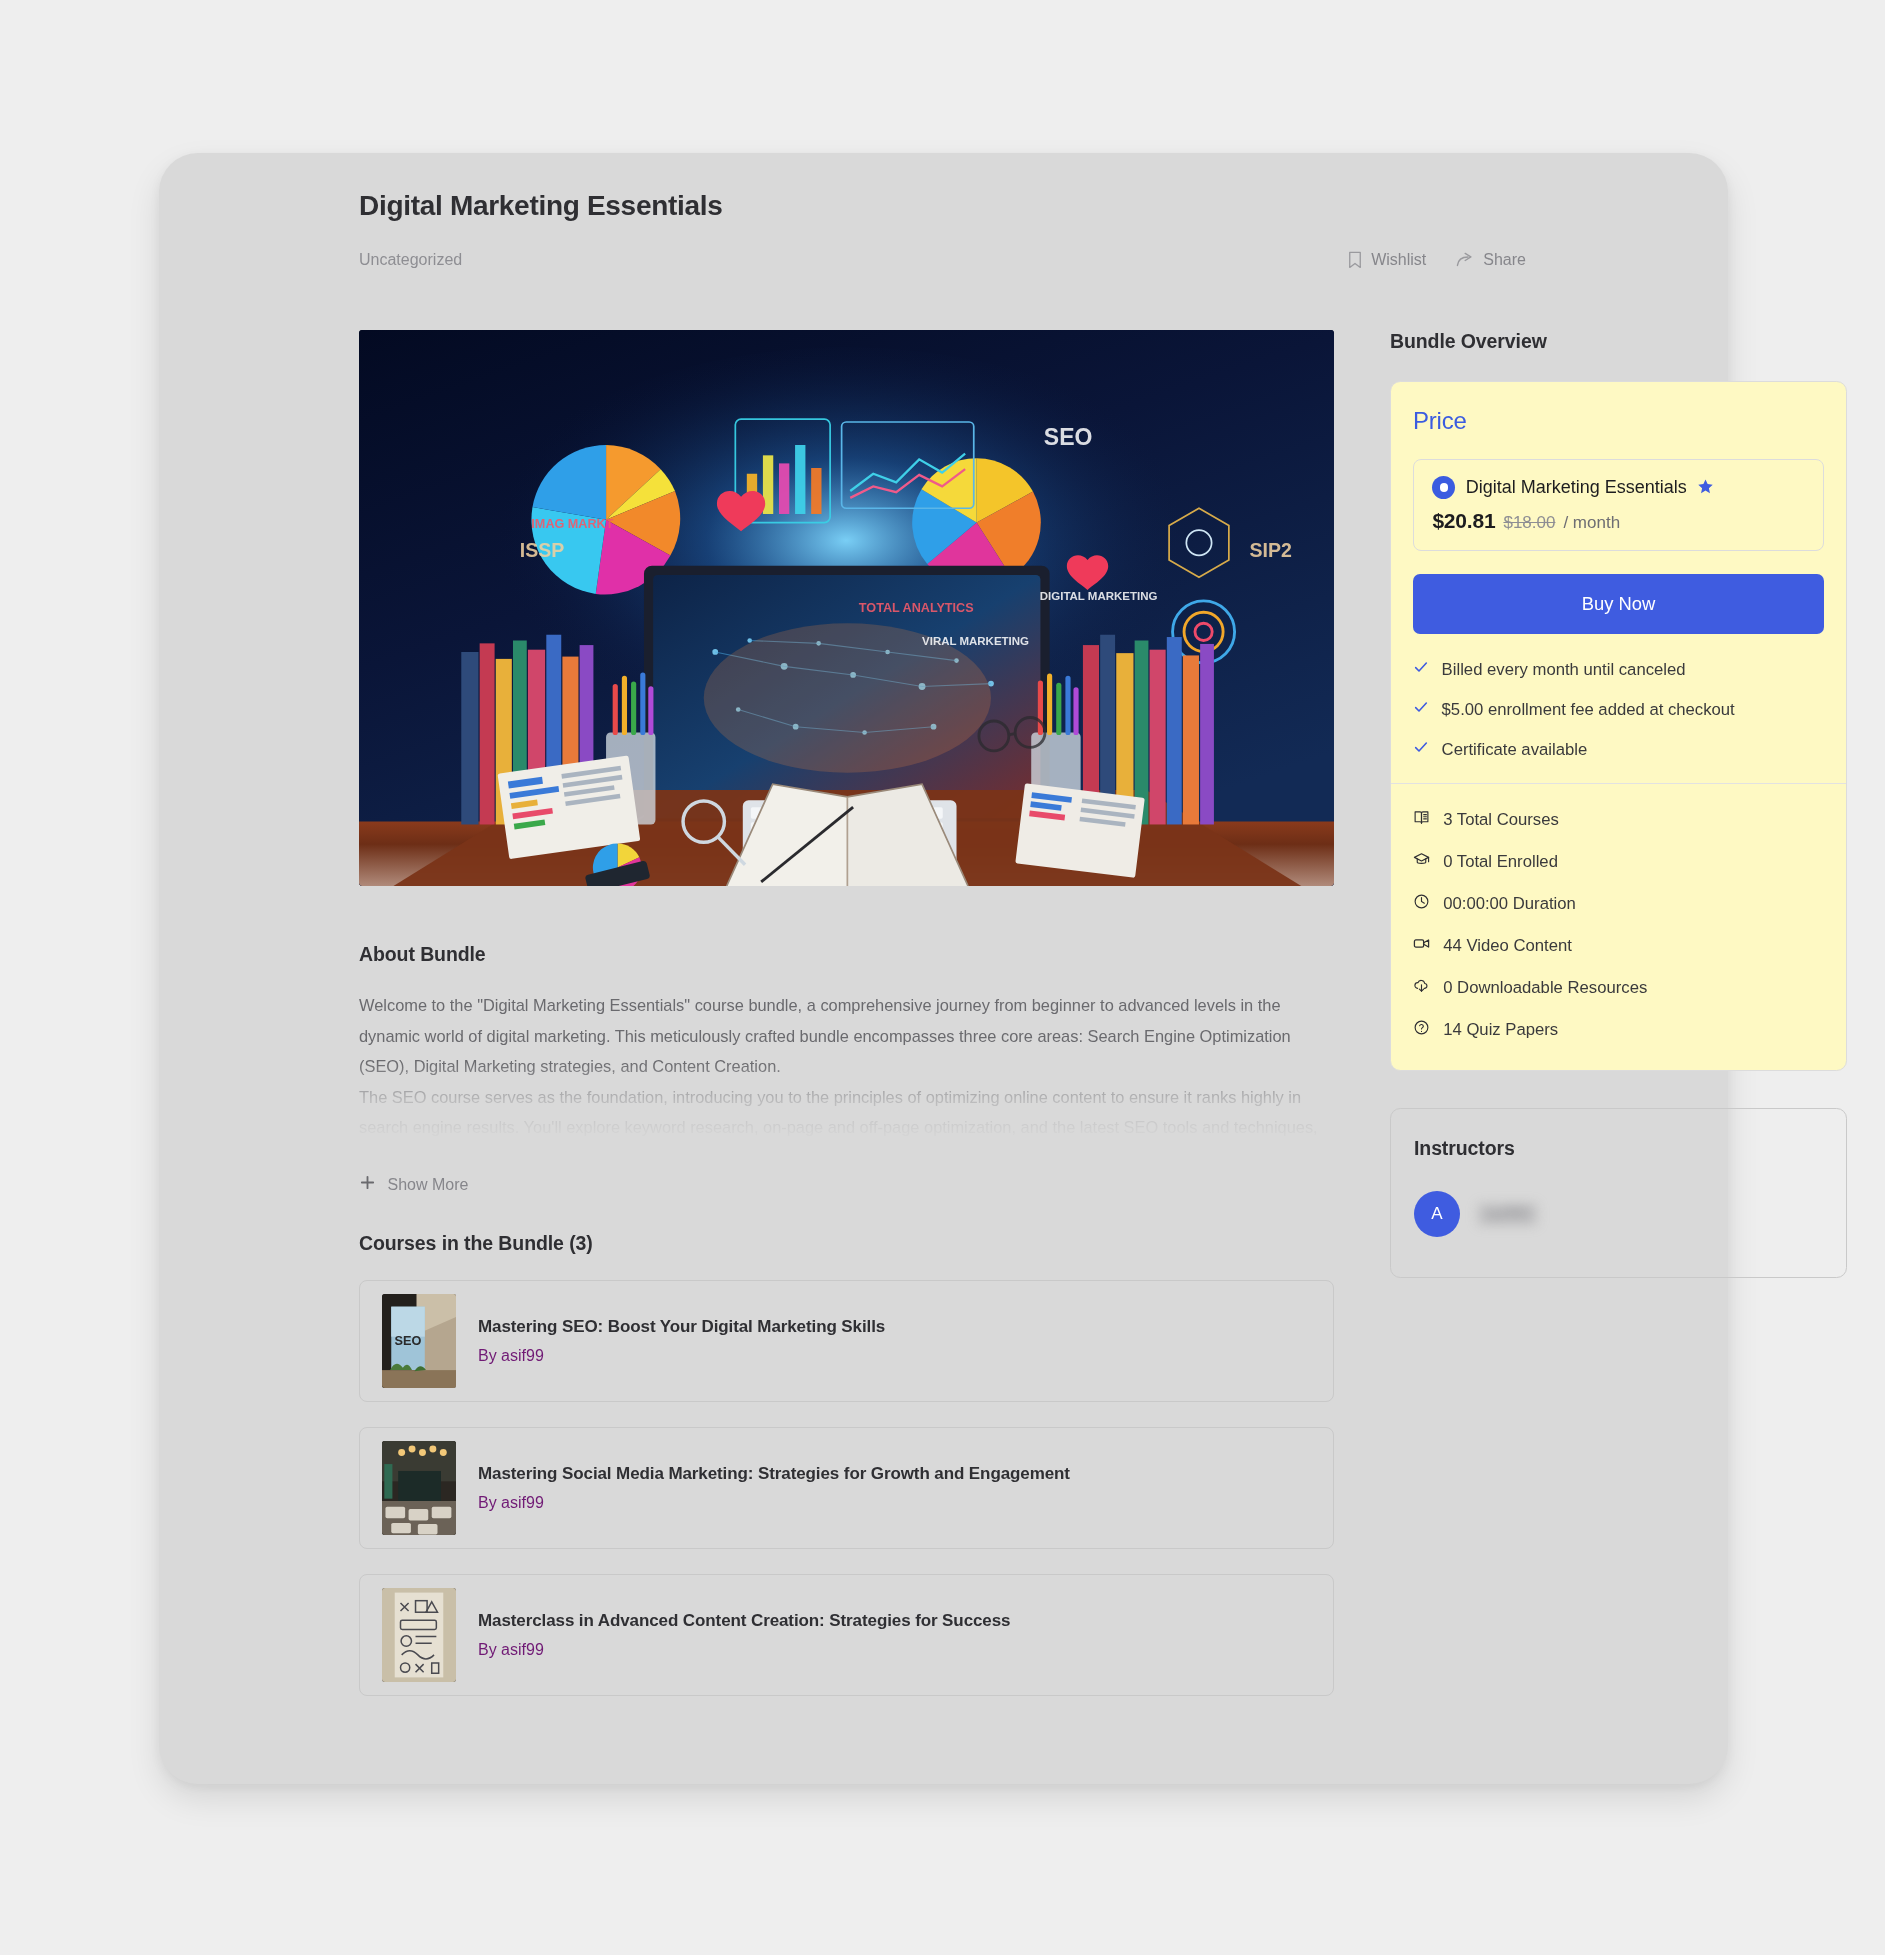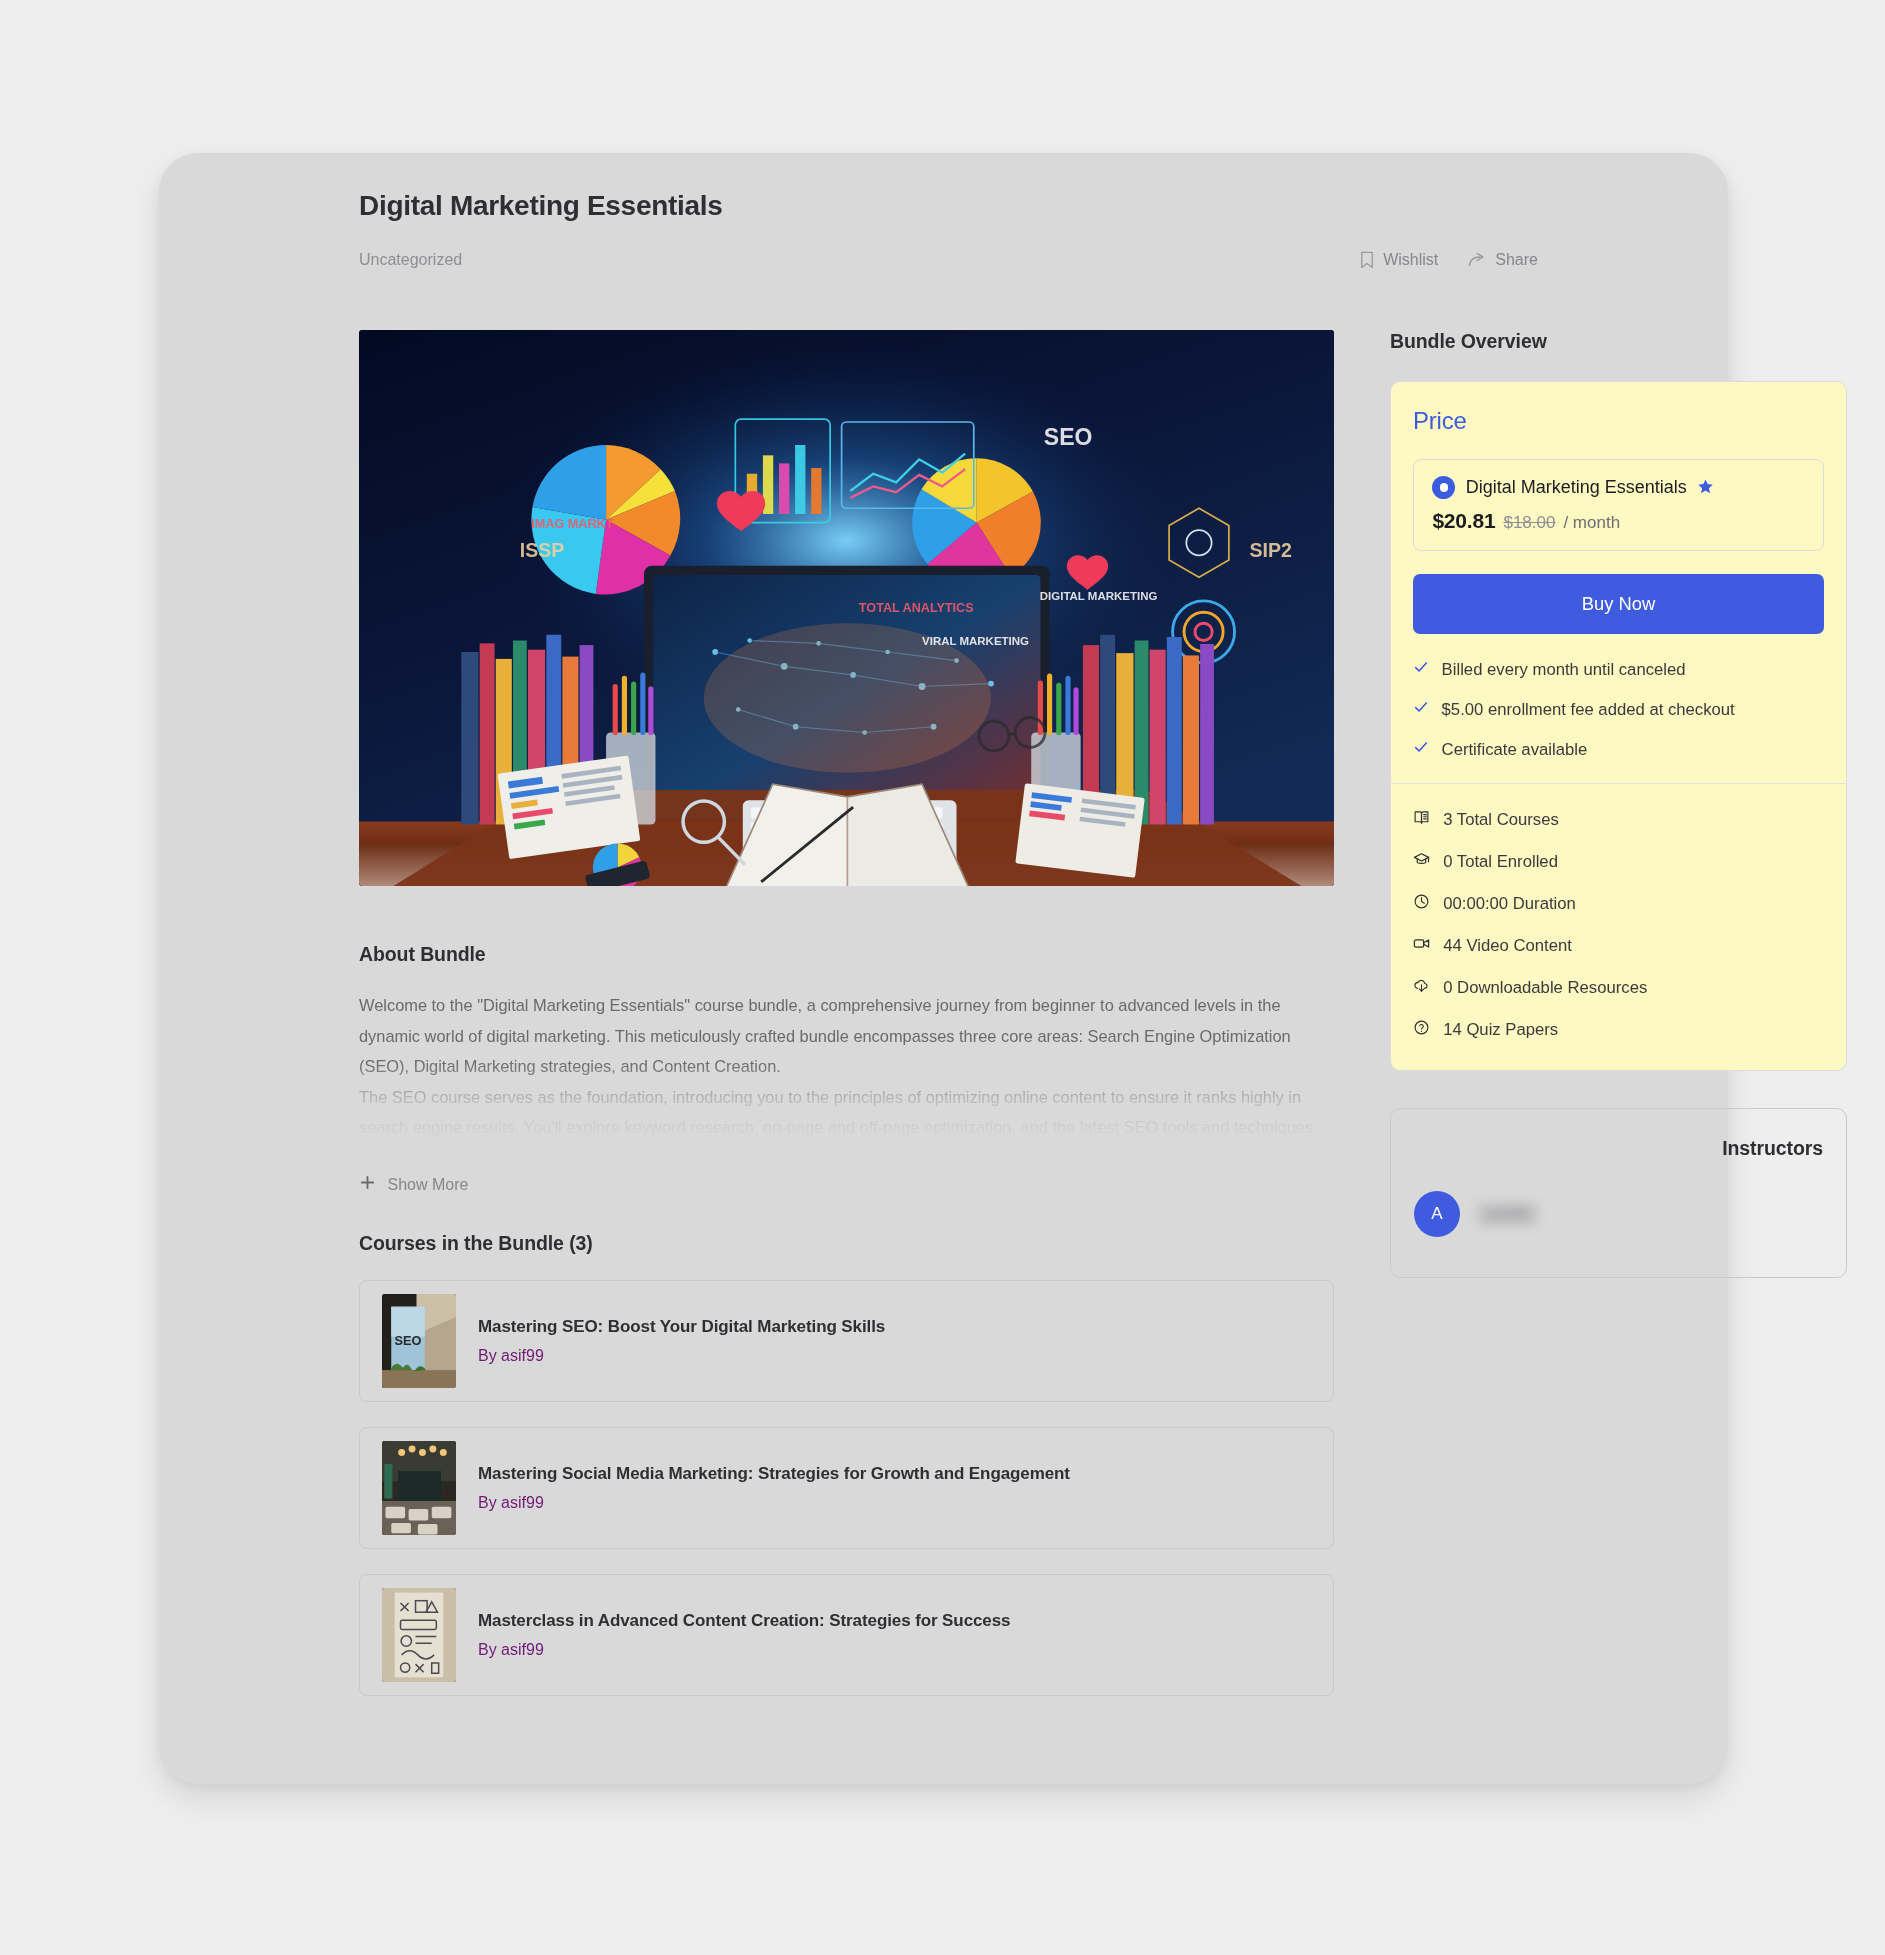--- a/index.html
+++ b/index.html
@@ -30,21 +30,21 @@
   #page-title {
     position: absolute; left: 200px; top: 37px;
     font-size: 28px; font-weight: 700; color: #2f2f33;
     letter-spacing: -0.3px;
   }
   #category-label {
     position: absolute; left: 200px; top: 98px;
     font-size: 16px; color: #8e8e93; font-weight: 400; text-align: right;
   }
   #header-actions {
-    position: absolute; right: 190px; top: 98px;
+    position: absolute; right: 202px; top: 98px;
     display: flex; align-items: center; gap: 30px;
   }
   .header-action {
     display: flex; align-items: center; gap: 8.6px;
     font-size: 16px; color: #86868b; cursor: pointer;
   }
   .header-action svg { display: block; }
 
   
   #left-column {
@@ -194,21 +194,20 @@
   }
   .stat-row:last-child { margin-bottom: 0; }
   .stat-icon { display:block; flex:none; }
 
   #instructors-card {
     margin-top: 37px;
     width: 457px; height: 170px;
     border: 1.1px solid #c9c9c9;
     border-radius: 10.3px;
     padding: 28px 23px;
-    text-align: right;
   }
   #instructors-heading {
     font-size: 19.5px; font-weight: 700; color: #2f2f33;
     letter-spacing: -0.1px;
   }
   #instructor-row {
     margin-top: 31px; display: flex; align-items: center; gap: 17px;
   }
   #instructor-avatar {
     width: 46px; height: 46px; border-radius: 50%;

